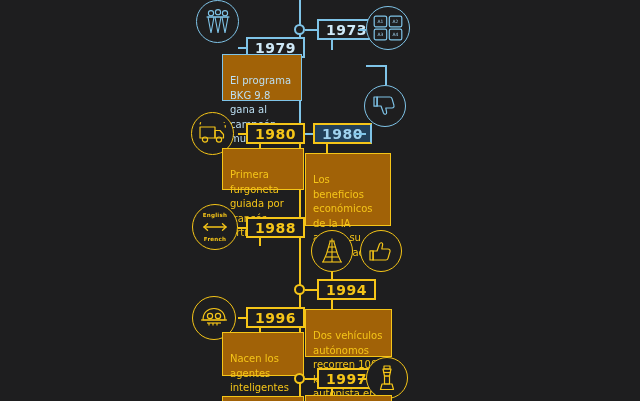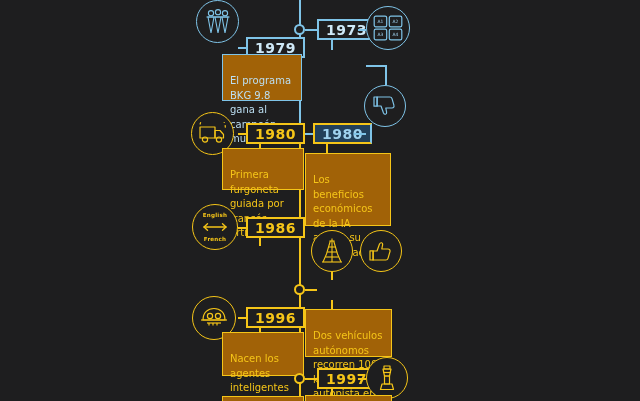--- a/index.html
+++ b/index.html
@@ -162,21 +162,21 @@
   </div>
   <div class="hline blue-bg" style="left:354px;top:133px;width:12px;"></div>
   <div class="vline gold-bg" style="left:326px;top:144px;height:10px;"></div>
 
   <div class="card gold" style="left:305px;top:153px;width:86px;height:73px;">
     <p>Los beneficios económicos de la IA avivan su investigación.</p>
   </div>
 
   <div class="node gold" style="left:294px;top:222px;"></div>
   <div class="hline gold-bg" style="left:283px;top:227px;width:12px;"></div>
-  <div class="year gold" style="left:246px;top:217px;">1986</div>
+  <div class="year gold" style="left:246px;top:217px;">1988</div>
   <div class="hline gold-bg" style="left:238px;top:227px;width:9px;"></div>
   <div class="vline gold-bg" style="left:259px;top:238px;height:8px;"></div>
 
   <div class="ic gold" style="left:192px;top:204px;width:46px;height:46px;position:absolute;">
     <span class="lang-t">English</span>
     <svg width="28" height="10" viewBox="0 0 28 10">
       <g stroke="#f5c518" stroke-width="1.4" fill="none" stroke-linecap="round" stroke-linejoin="round">
         <path d="M3 5 L25 5"></path>
         <path d="M6.5 1.8 L3 5 L6.5 8.2"></path>
         <path d="M21.5 1.8 L25 5 L21.5 8.2"></path>
@@ -206,20 +206,21 @@
     <svg width="24" height="24" viewBox="0 0 24 24">
       <g stroke="#f5c518" stroke-width="1.2" fill="none" stroke-linejoin="round">
         <path d="M4 21 L4 12 L8 12 L10.5 5 C11.5 3 14 3.5 13.6 5.8 L12.8 10 L19 10 C20.6 10 21.4 11.4 20.9 12.8 L19 19.4 C18.7 20.4 17.9 21 16.9 21 Z"></path>
         <rect x="1" y="11.8" width="3.2" height="9.2"></rect>
       </g>
     </svg>
   </div>
 
   <div class="node gold" style="left:294px;top:284px;"></div>
   <div class="hline gold-bg" style="left:305px;top:289px;width:12px;"></div>
+  <div class="year gold" style="left:317px;top:279px;">1994</div>
   <div class="vline gold-bg" style="left:331px;top:272px;height:8px;"></div>
   <div class="vline gold-bg" style="left:331px;top:300px;height:10px;"></div>
 
   <div class="card gold" style="left:305px;top:309px;width:87px;height:48px;">
     <p>Dos vehículos autónomos recorren 1000 km de autopista en París.</p>
   </div>
 
   <div class="node gold" style="left:294px;top:312px;"></div>
   <div class="hline gold-bg" style="left:283px;top:317px;width:12px;"></div>
   <div class="year gold" style="left:246px;top:307px;">1996</div>

